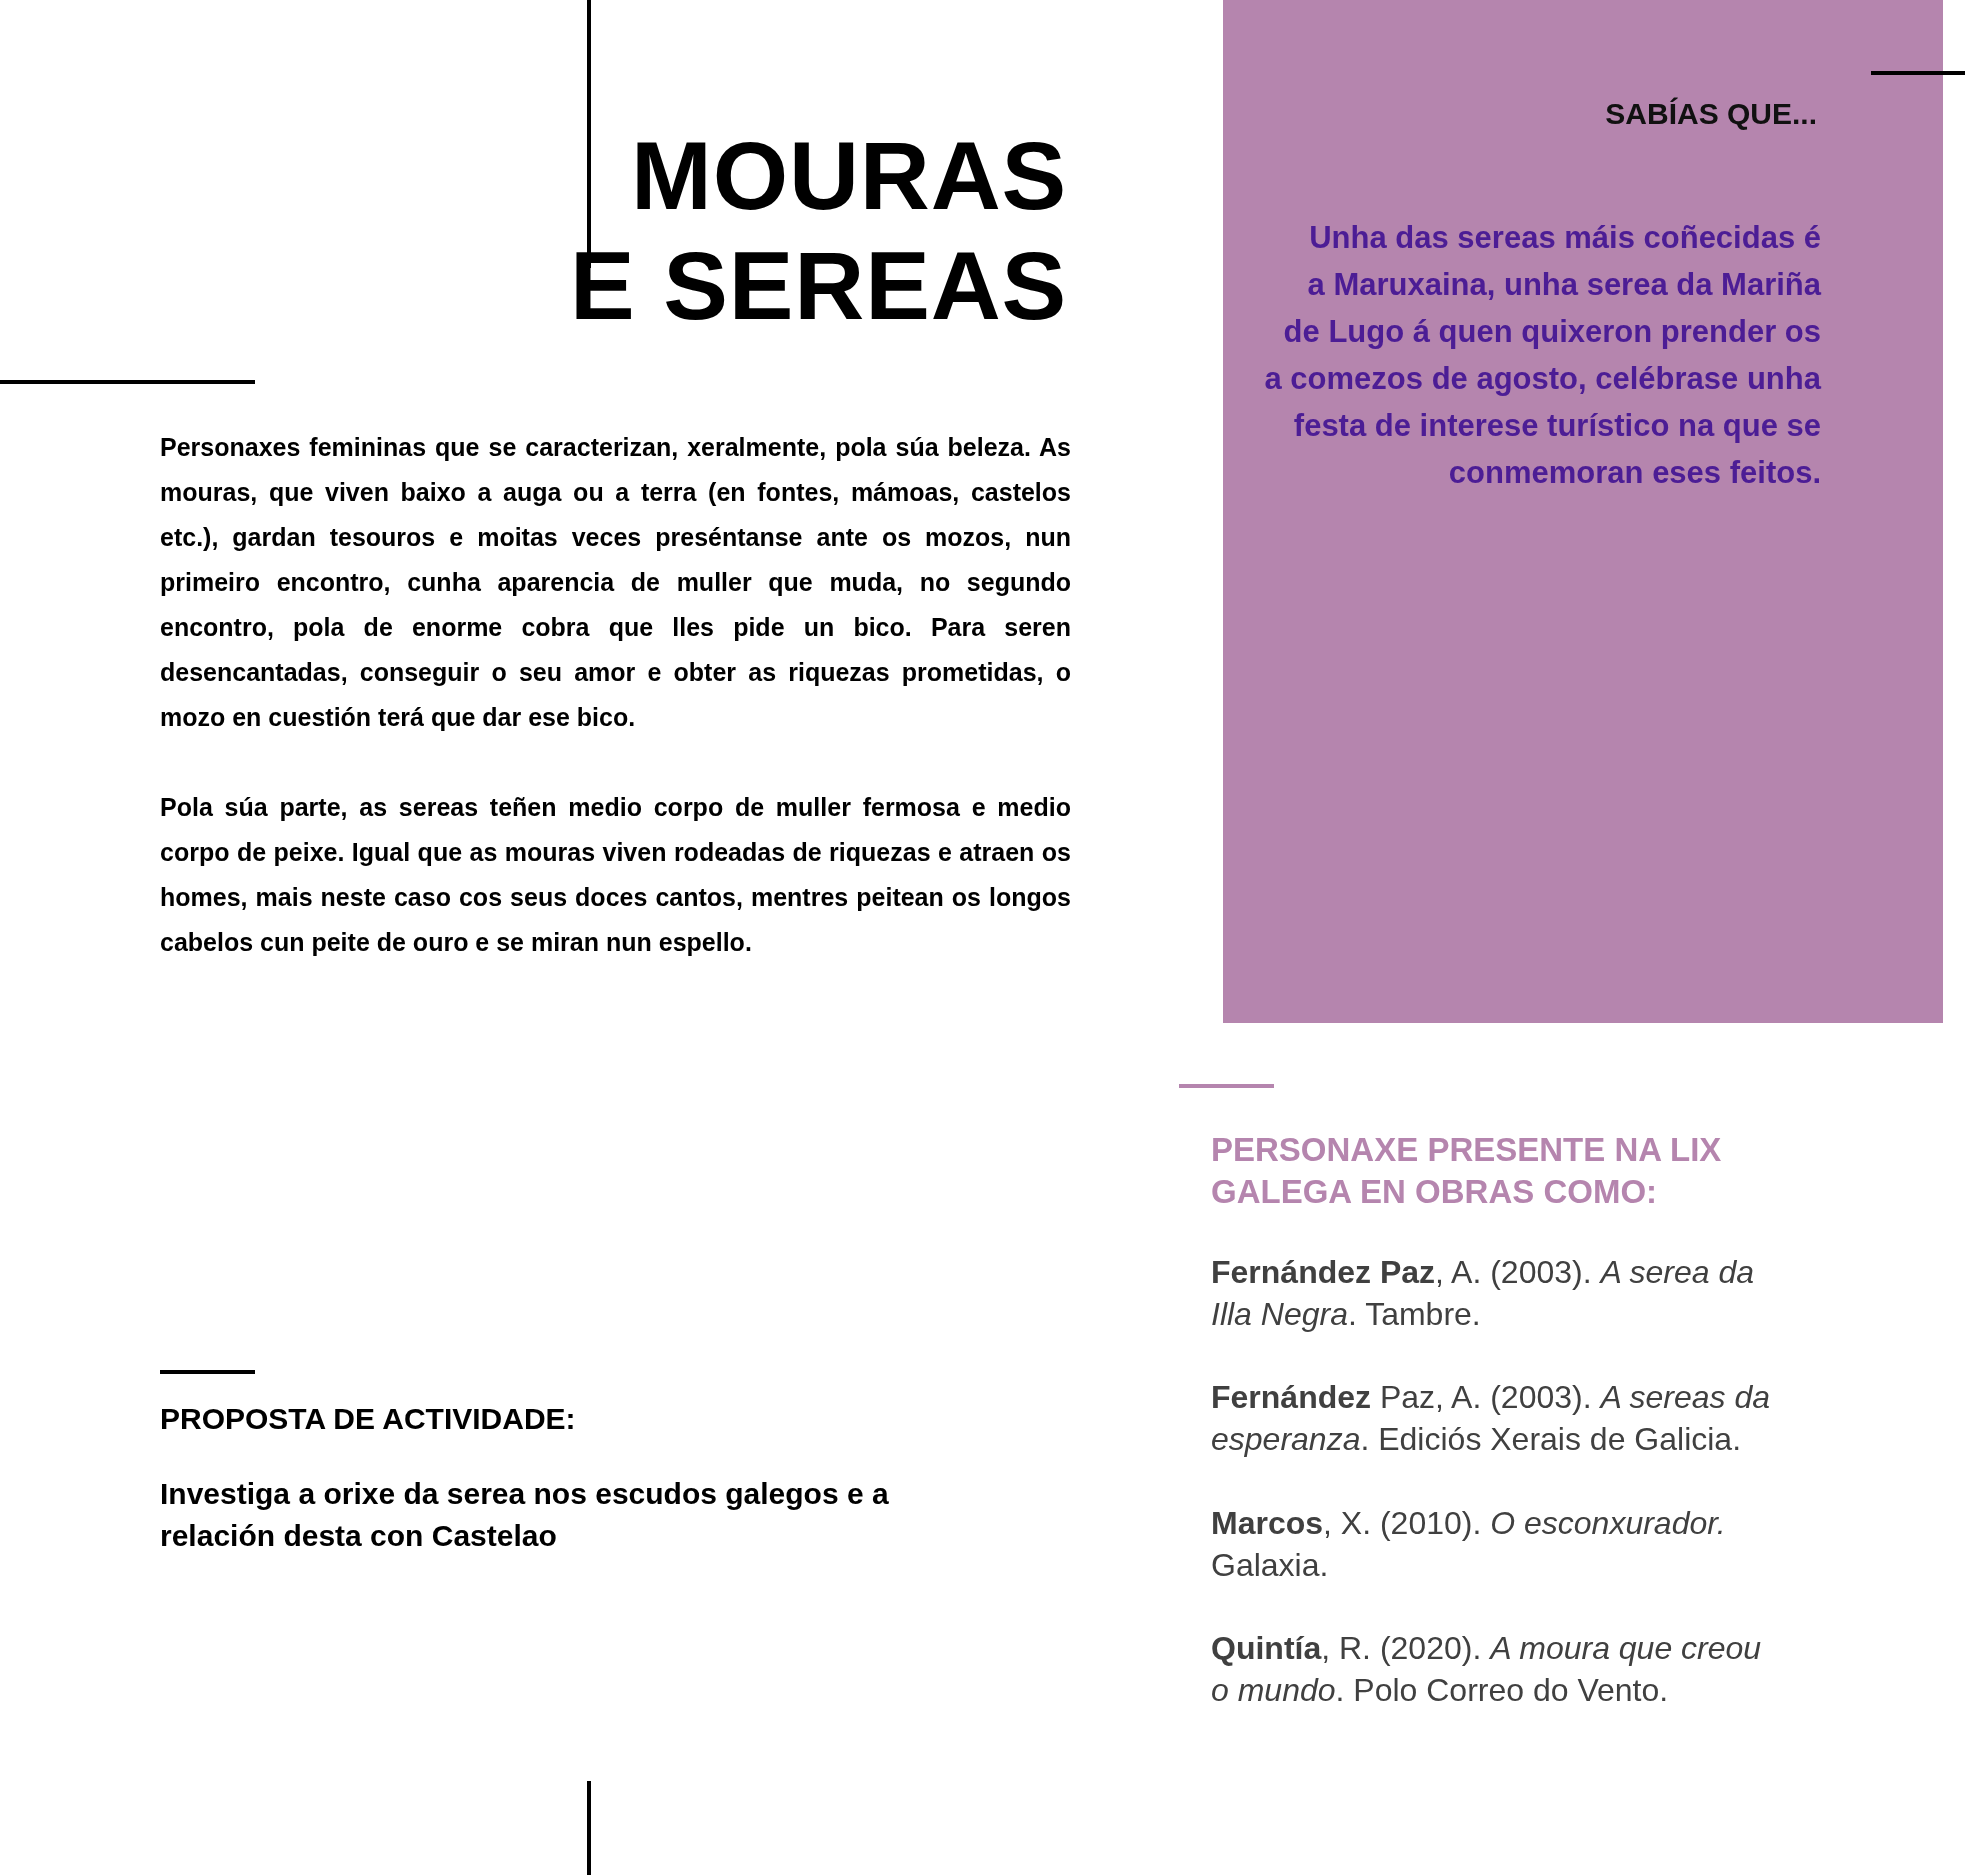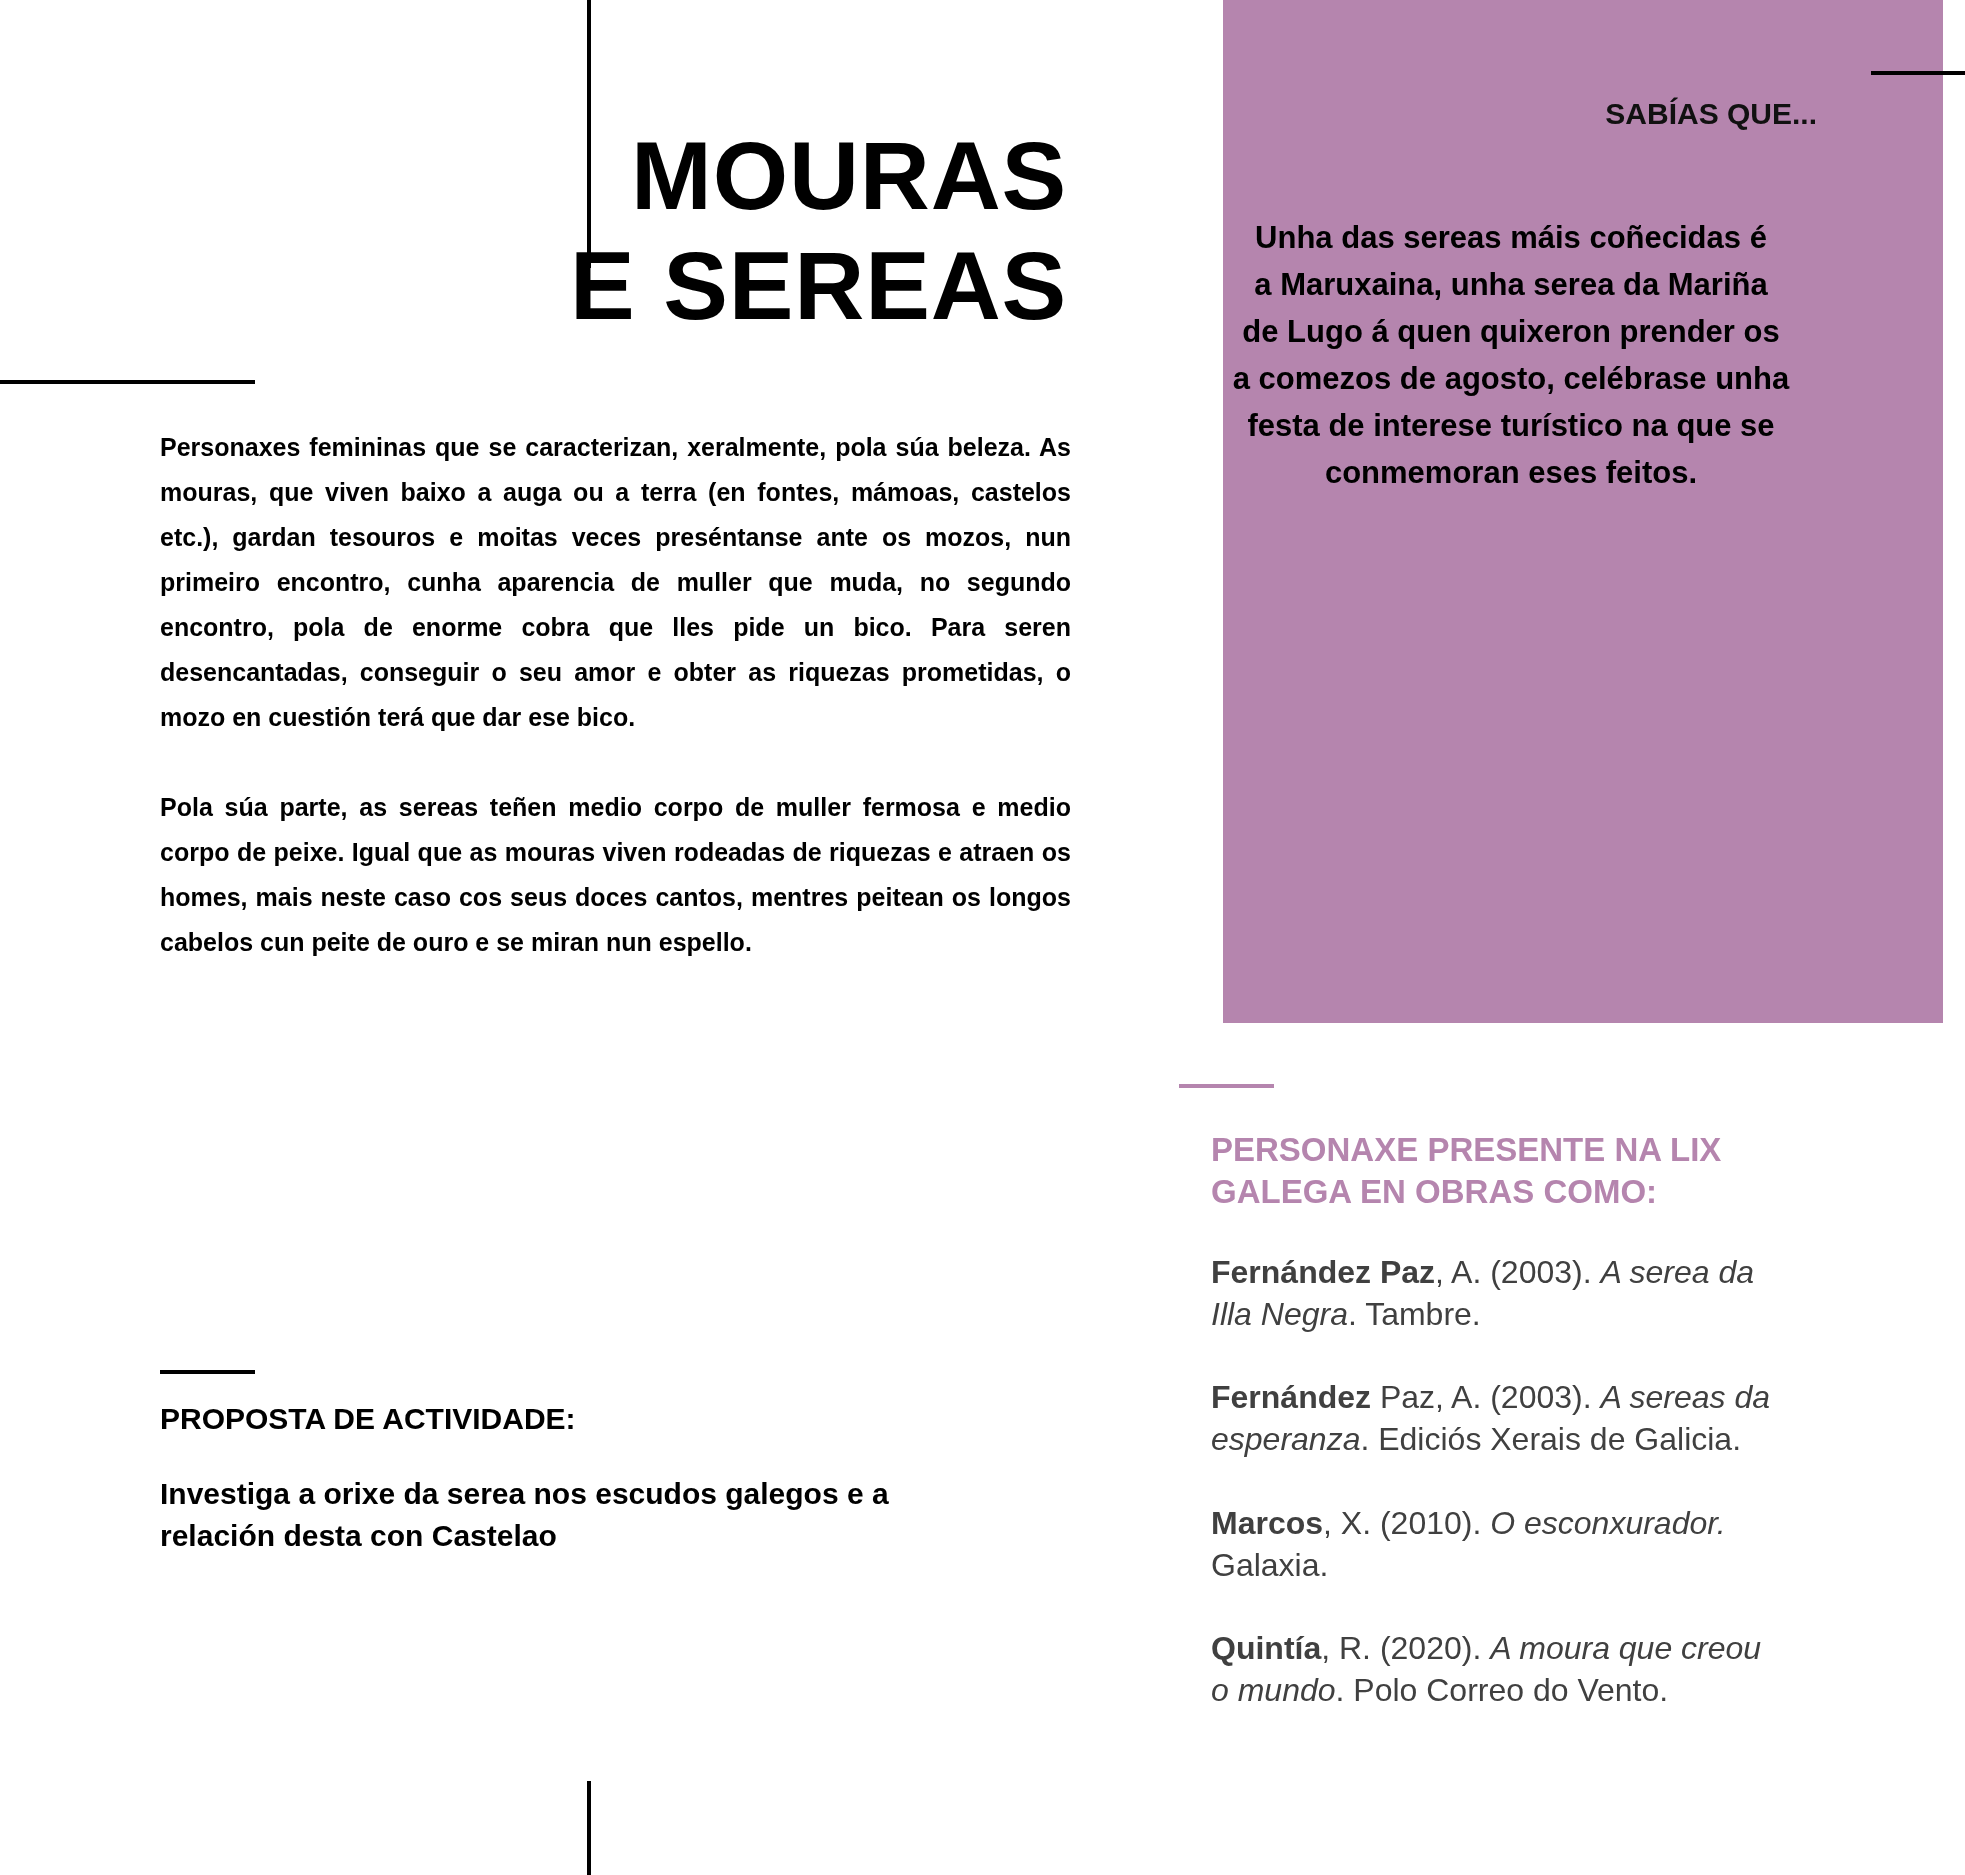--- a/index.html
+++ b/index.html
@@ -40,21 +40,21 @@
       background: #B585AE;
       margin-left: 44px;
     }
     .sabias {
       position: absolute; right: 126px; top: 95px;
       font-weight: 700; font-size: 30px; line-height: 38px; color: #111;
       white-space: nowrap;
     }
     .sabias-text {
       position: absolute; right: 122px; top: 214px; width: 620px;
-      text-align: center; color: #000000;
+      text-align: right; color: #4c1d95;
       font-weight: 700; font-size: 31px; line-height: 47px;
     }
     .sabias-text div { white-space: nowrap; }
 
     .works-heading {
       position: absolute; left: 1211px; top: 1129px;
       color: #B585AE; font-weight: 700; font-size: 33px; line-height: 42px;
     }
     .works-heading div { white-space: nowrap; }
 

